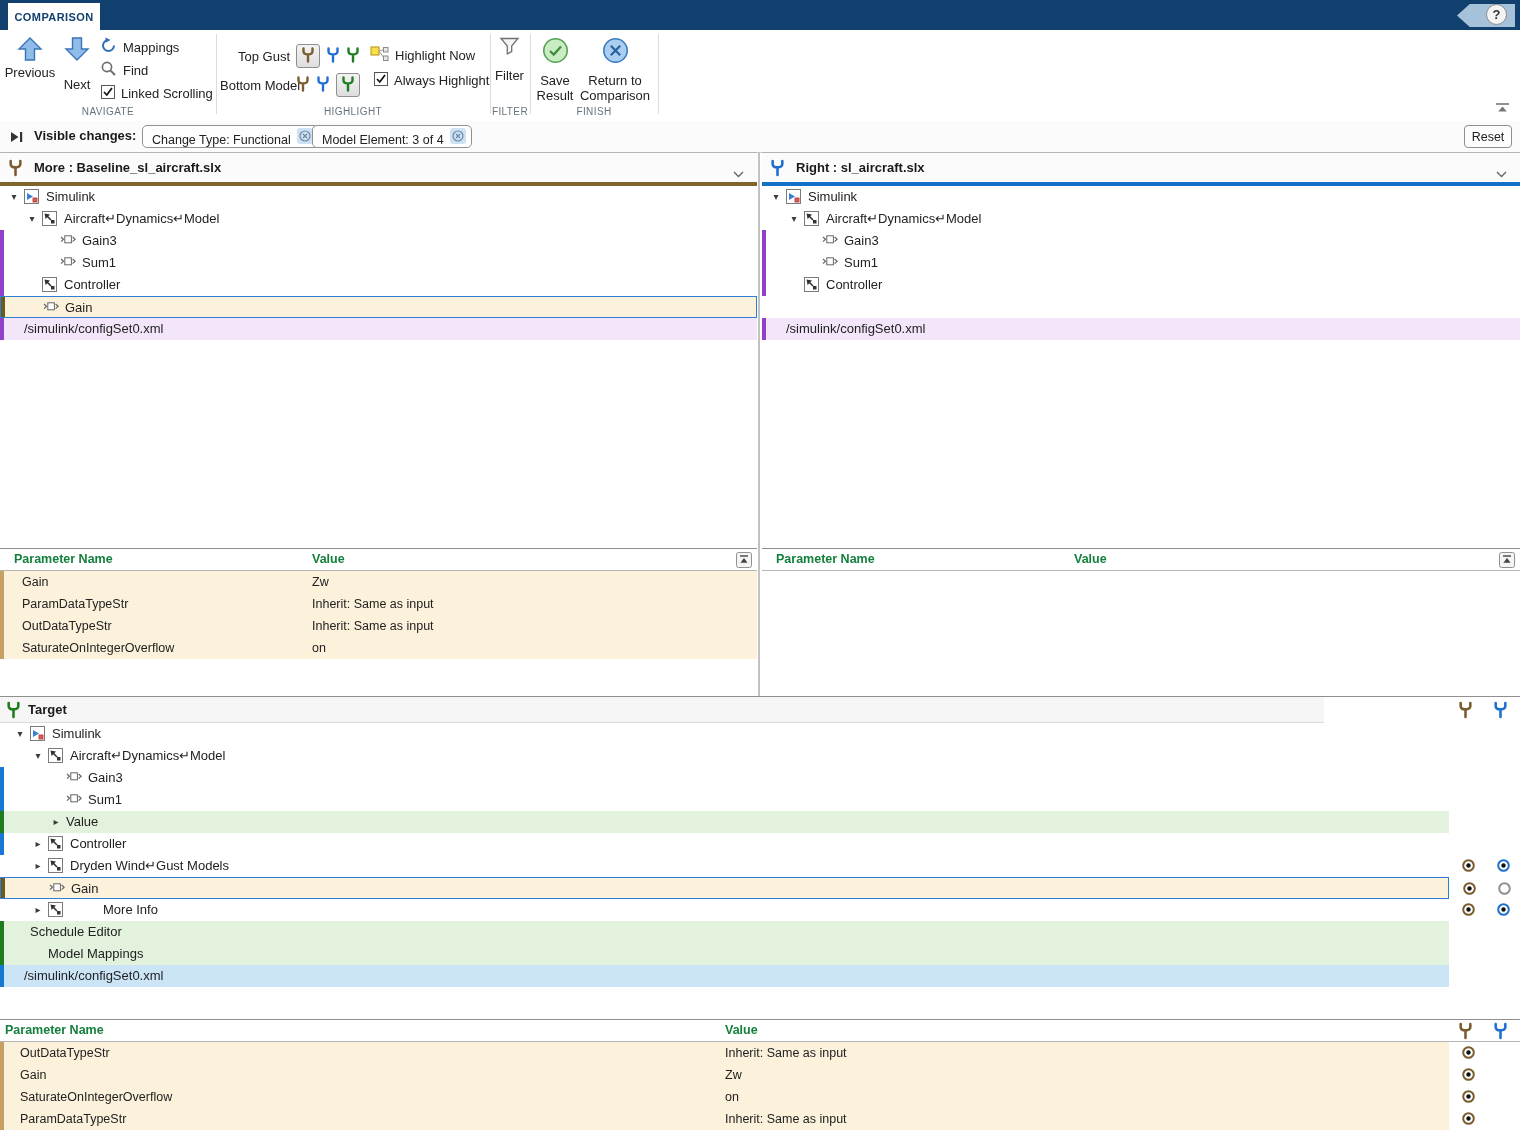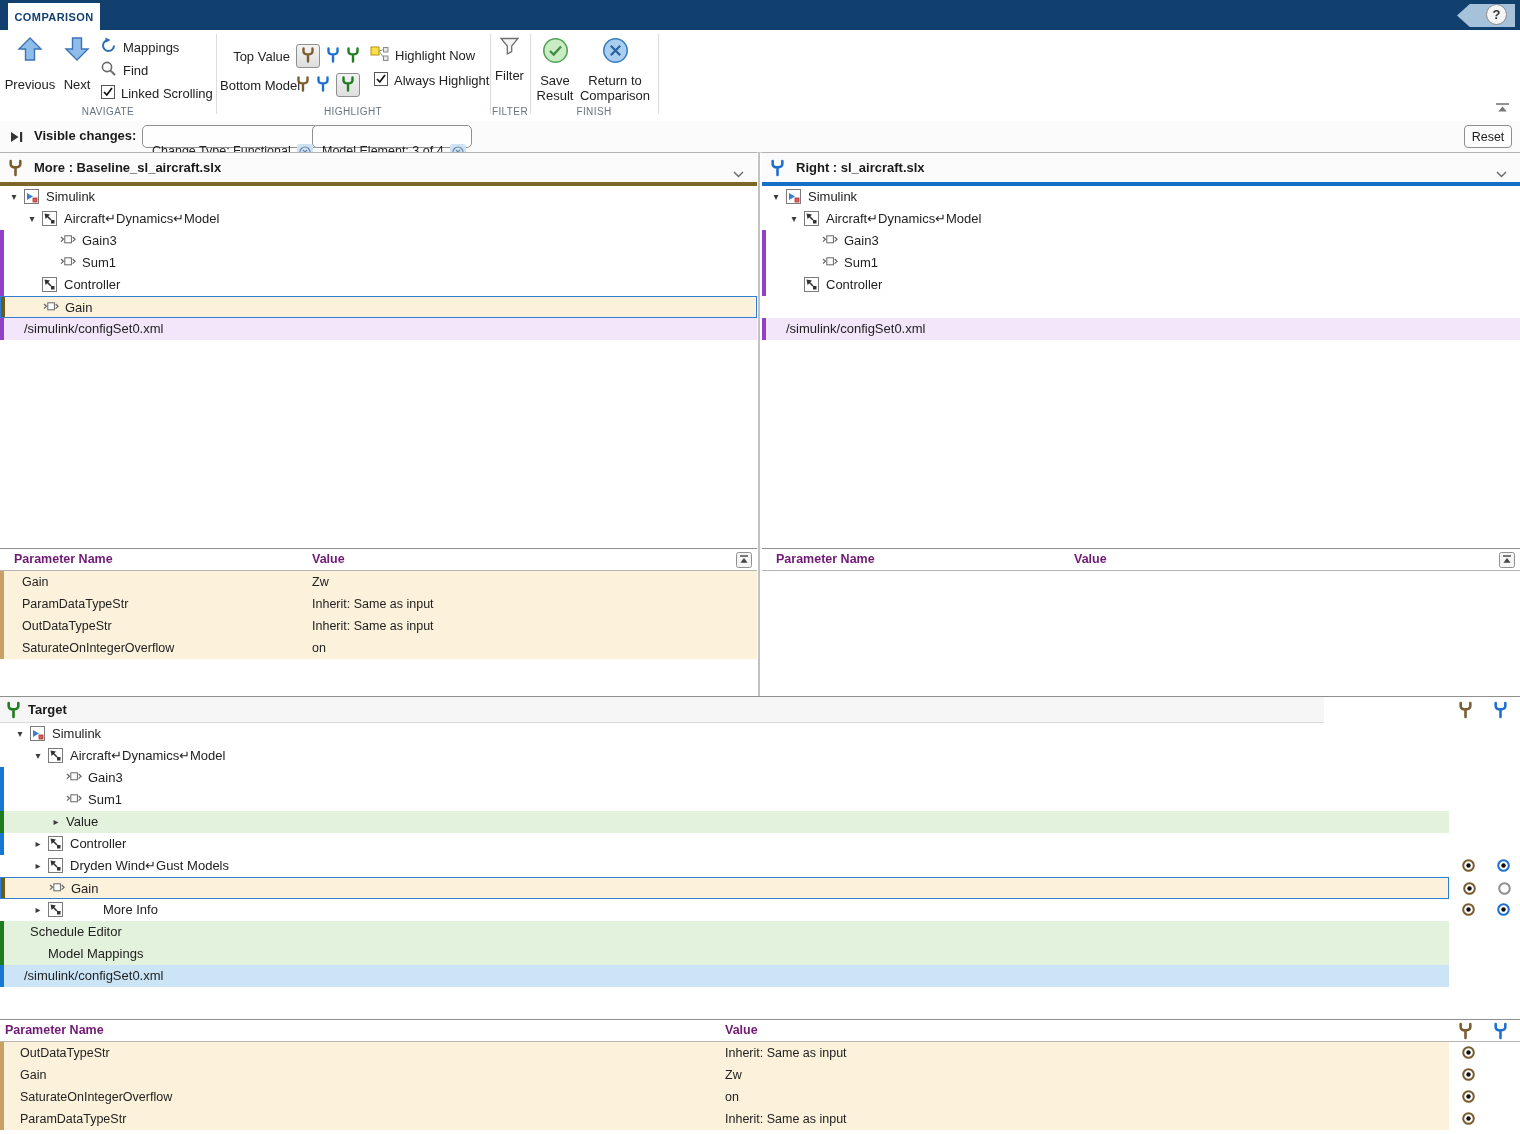--- a/index.html
+++ b/index.html
@@ -23,21 +23,21 @@
   .mlabel{width:70px;text-align:right;}
   .merge-btn{width:24px;height:24px;border:1px solid #8f8f8f;border-radius:3px;background:linear-gradient(#f3f3f3,#dedede);
        display:flex;align-items:center;justify-content:center;box-sizing:border-box;}
   .stack{display:flex;flex-direction:column;align-items:center;}
   .stack .l1{margin-top:6px;line-height:15px;}
   .stack .l2{line-height:15px;}
   
   .filterbar{position:absolute;left:0;top:121px;width:1520px;height:31px;background:#fbfbfb;border-bottom:1px solid #cfcfcf;}
   .fb-label{position:absolute;left:34px;top:7px;font-size:13px;font-weight:700;color:#1a1a1a;}
   .pill{position:absolute;top:4px;height:23px;border:1px solid #919191;border-radius:5px;background:#fefefe;
-       display:flex;align-items:flex-start;gap:6px;padding:18px 5px 0 9px;font-size:12.5px;color:#222;box-sizing:border-box;}
+       display:flex;align-items:flex-end;gap:6px;padding:12px 5px 0 9px;font-size:12.5px;color:#222;box-sizing:border-box;}
   .reset-btn{position:absolute;right:8px;top:4px;width:48px;height:23px;border:1px solid #8f8f8f;border-radius:4px;background:#fdfdfd;
        font-size:12.5px;color:#222;display:flex;align-items:center;justify-content:center;box-sizing:border-box;}
   
   .pane-header{position:absolute;top:152px;height:34px;background:#fbfbfb;border-top:1px solid #b3b3b3;box-sizing:border-box;}
   #hdr-left{left:0;width:757px;border-bottom:4px solid #7d6628;}
   #hdr-right{left:762px;width:758px;border-bottom:4px solid #1470c6;}
   .ph-icon{position:absolute;left:8px;top:6px;}
   .ph-title{position:absolute;left:34px;top:6px;font-size:13px;font-weight:700;color:#1a1a1a;line-height:18px;}
   .ph-chevron{position:absolute;right:12px;top:12px;}
   .vdivider{position:absolute;left:758px;top:152px;width:2px;height:545px;background:#c2c2c2;}
@@ -58,21 +58,21 @@
   .st-brown{background:#6e5a1c;}
   .st-green{background:#1e7d1e;}
   .st-blue{background:#1777d2;}
   .st-tan{background:#c8a063;}
   .caret{position:absolute;top:0;line-height:21px;font-size:10px;color:#3c3c3c;width:12px;text-align:center;}
   .ticon{position:absolute;top:3px;height:16px;}
   .tlabel{position:absolute;top:0;line-height:21px;white-space:pre;}
   .radio{position:absolute;top:3px;}
   
   .ptable-header{position:absolute;height:23px;border-top:1px solid #8f8f8f;border-bottom:1px solid #b5b5b5;background:#fff;
-       font-weight:700;font-size:12.5px;color:#701a75;box-sizing:border-box;}
+       font-weight:700;font-size:12.5px;color:#15803d;box-sizing:border-box;}
   #ph-left{left:0;top:548px;width:757px;}
   #ph-right{left:762px;top:548px;width:758px;}
   #ph-bottom{left:0;top:1019px;width:1520px;}
   .ptable-header .hname{position:absolute;top:0;line-height:21px;}
   .ptable-header .hvalue{position:absolute;top:0;line-height:21px;}
   .collapse-icon{position:absolute;right:5px;top:3px;}
   .pbody{position:absolute;}
   #pbody-left{left:0;top:571px;width:757px;}
   #pbody-bottom{left:0;top:1042px;width:1520px;}
   #pbody-bottom .prow{width:1449px;}
@@ -91,21 +91,21 @@
   <div class="tab">COMPARISON</div>
   <div class="help-shape"></div>
   <div class="help-circle">?</div>
 </div>
 
 <div class="ribbon">
   <div class="rbtn" style="left:4px;top:6px;width:52px;">
     <span><svg width="26" height="26">
           <path d="M13,2 L24,13 H17.5 V24 H8.5 V13 H2 Z" fill="#8fbce9" stroke="#3a74b8" stroke-width="1.4"></path>
         </svg></span>
-    <span class="rlabel" style="margin-top:12px">Previous</span>
+    <span class="rlabel" style="margin-top:0">Previous</span>
   </div>
   <div class="rbtn" style="left:56px;top:6px;width:42px;">
     <span><svg width="26" height="26">
           <path d="M13,24 L2,13 H8.5 V2 H17.5 V13 H24 Z" fill="#8fbce9" stroke="#3a74b8" stroke-width="1.4"></path>
         </svg></span>
     <span class="rlabel" style="margin-top:12px">Next</span>
   </div>
   <div class="rrow" style="left:100px;top:7px;">
     <span><svg width="17" height="17">
           <path d="M14,8.5 A5.5,5.5 0 1 1 8.5,3" fill="none" stroke="#2f6fb8" stroke-width="2"></path>
@@ -123,21 +123,21 @@
   <div class="rrow" style="left:101px;top:55px;">
     <span><svg width="14" height="14">
           <rect x="0.5" y="0.5" width="13" height="13" fill="#fff" stroke="#555"></rect>
           <path d="M3,7 L5.8,10 L11,3" stroke="#111" stroke-width="1.7" fill="none"></path>
         </svg></span>
     <span class="rlabel">Linked Scrolling</span>
   </div>
   <div class="vsep" style="left:216px;"></div>
 
   <div class="rrow" style="left:220px;top:14px;">
-    <span class="rlabel mlabel">Top Value</span>
+    <span class="rlabel mlabel">Top Gust</span>
     <span class="merge-btn">
         <span><svg width="14" height="16">
             <path d="M2.5,1.5 V4.2 Q2.5,7.4 7,7.4 Q11.5,7.4 11.5,4.2 V1.5 M7,7.4 V14.5" stroke="#7a5c2e" stroke-width="2.4" fill="none" stroke-linecap="round"></path>
           </svg></span>
       </span>
     <span><svg width="14" height="16">
           <path d="M2.5,1.5 V4.2 Q2.5,7.4 7,7.4 Q11.5,7.4 11.5,4.2 V1.5 M7,7.4 V14.5" stroke="#1f6fd0" stroke-width="2.4" fill="none" stroke-linecap="round"></path>
         </svg></span>
     <span><svg width="14" height="16">
           <path d="M2.5,1.5 V4.2 Q2.5,7.4 7,7.4 Q11.5,7.4 11.5,4.2 V1.5 M7,7.4 V14.5" stroke="#1e7d1e" stroke-width="2.4" fill="none" stroke-linecap="round"></path>

